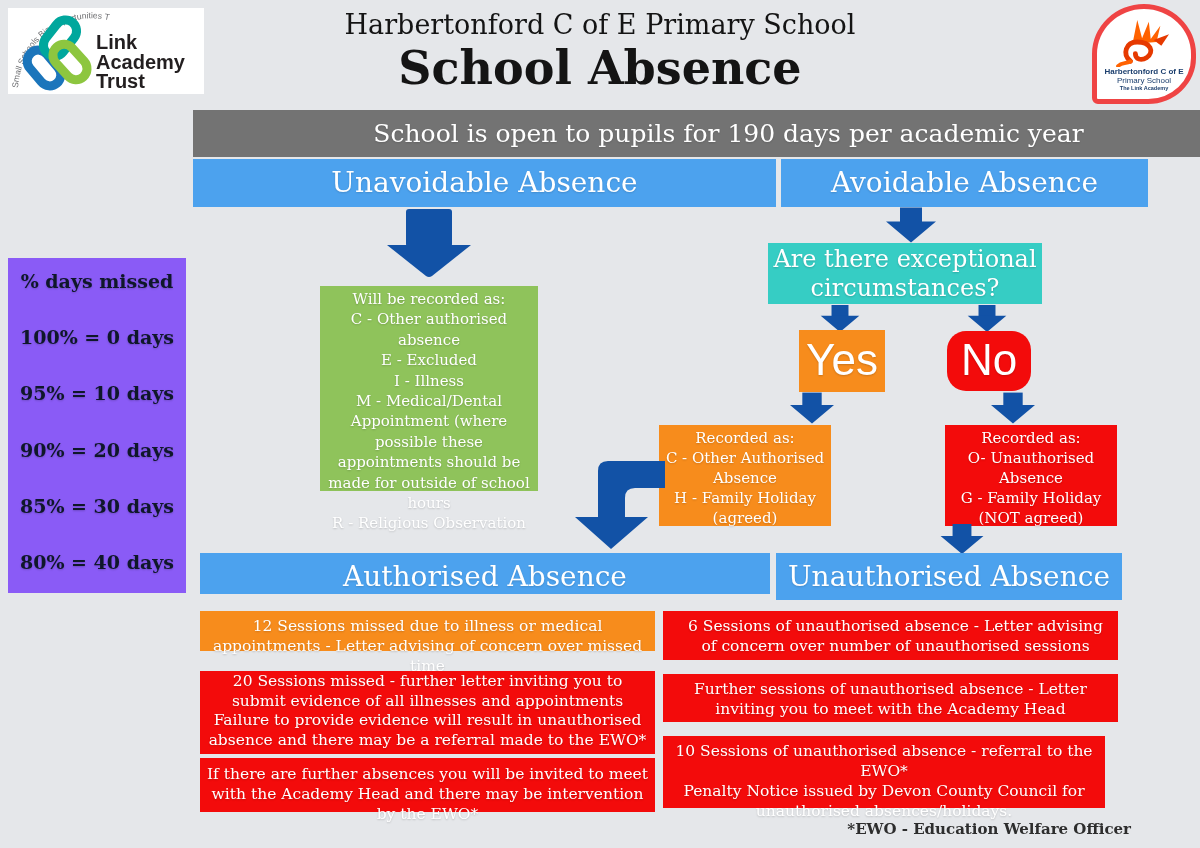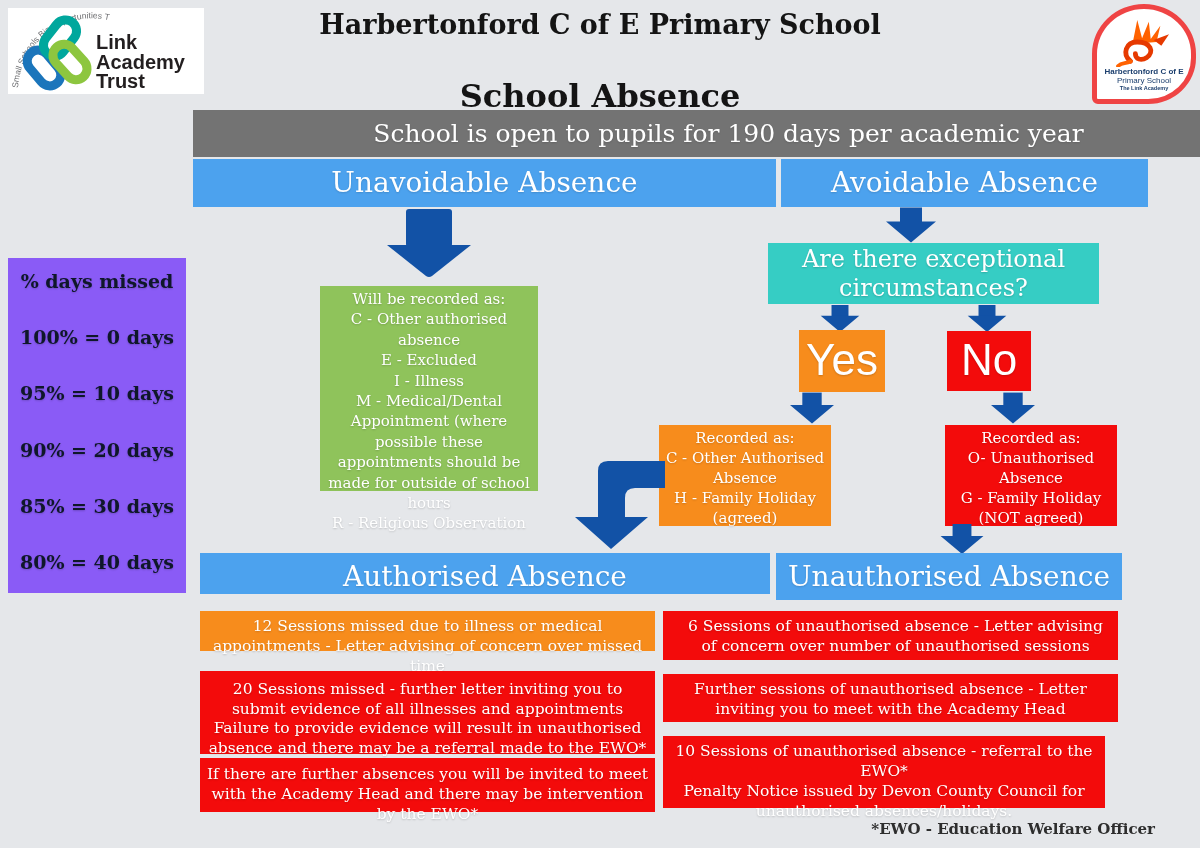--- a/index.html
+++ b/index.html
@@ -6,22 +6,22 @@
   html,body { background:#cfd2d6; }
   .canvas {
     position:relative; width:1200px; height:848px;
     background:#e5e7ea; overflow:hidden;
     font-family:"DejaVu Serif", serif;
   }
   .abs { position:absolute; }
 
   
   .title-block { left:250px; top:8px; width:700px; text-align:center; color:#141414; }
-  .school-name { font-size:27px; font-weight:bold; line-height:34px; }
-  .page-title  { font-size:32px; font-weight:bold; line-height:52px;margin-top:28px; }
+  .school-name { font-size:27px; font-weight:normal; line-height:34px; }
+  .page-title  { font-size:46px; font-weight:bold; line-height:52px; }
 
   .trust-logo { left:8px; top:8px; width:196px; height:86px; background:#ffffff; }
 
   .school-logo {
     left:1092px; top:4px; width:104px; height:100px; background:#ffffff;
     border:5px solid #ef4444; border-radius:50% 50% 46% 6px;
     display:flex; flex-direction:column; align-items:center; justify-content:center;
     text-align:center; color:#1c3f6e; font-family:"Liberation Sans", sans-serif;
   }
   .school-logo .l1 { font-size:8px; font-weight:bold; }
@@ -46,44 +46,44 @@
     left:8px; top:258px; width:178px; height:335px; background:#8a5bf6;
     color:#0f172a; font-weight:bold; font-size:19px; text-align:center;
     display:flex; flex-direction:column; justify-content:space-between;
     padding:12px 4px 20px 4px; text-shadow:0 1px 2px rgba(0,0,0,0.2);
   }
 
   
   .flow-text { color:#ffffff; text-align:center; text-shadow:0 1px 2px rgba(0,0,0,0.18); }
   .green-box { left:320px; top:286px; width:218px; height:205px; background:#8fc35b;
                font-size:15px; line-height:20.4px; padding:3px 1px; }
-  .teal-box  { left:768px; top:243px; width:331px; height:61px; background:#36cdc4;
+  .teal-box  { left:768px; top:243px; width:274px; height:61px; background:#36cdc4;
                font-size:24px; line-height:29px; padding-top:2px; }
   .yes-box { left:799px; top:330px; width:86px; height:62px; background:#f78c1c;
              font-family:"Liberation Sans", sans-serif; font-size:44px; line-height:60px; }
   .no-box  { left:947px; top:331px; width:84px; height:60px; background:#f30b0b;
-             font-family:"Liberation Sans", sans-serif; font-size:44px; line-height:58px; }
+             font-family:"Liberation Sans", sans-serif; font-size:44px; line-height:58px;border-radius:19px; }
   .recorded-box { width:172px; height:101px; font-size:15px; line-height:20px; padding-top:3px; }
   .recorded-yes { left:659px; top:425px; background:#f78c1c; }
   .recorded-no  { left:945px; top:425px; background:#f30b0b; }
 
   
   .step-box { width:455px; font-size:15.5px; line-height:20px; padding:5px 6px;
               white-space:pre-line; color:#fff; text-align:center;
               text-shadow:0 1px 2px rgba(0,0,0,0.18); }
   .step-orange { background:#f78c1c; }
   .step-red    { background:#f30b0b; }
   .l-step1 { left:200px; top:611px; height:40px; }
-  .l-step2 { left:200px; top:671px; height:83px; line-height:19.5px; padding-top:9px; }
+  .l-step2 { left:200px; top:671px; height:83px; line-height:19.5px; padding-top:1px; }
   .l-step3 { left:200px; top:758px; height:54px; padding-top:6px; }
   .r-step1 { left:663px; top:611px; height:49px;padding-left:16px; }
   .r-step2 { left:663px; top:674px; height:48px; }
   .r-step3 { left:663px; top:736px; width:442px; height:72px; padding-top:5px; }
 
-  .footnote { left:700px; top:820px; width:455px; text-align:right;
+  .footnote { left:676px; top:820px; width:455px; text-align:right;
               font-size:15px; font-weight:bold; color:#2d2d2d; }
 
   .arrow-svg { display:block; }
 </style>
 </head>
 <body>
 
 <div class="canvas">
 
   <div class="abs trust-logo">

